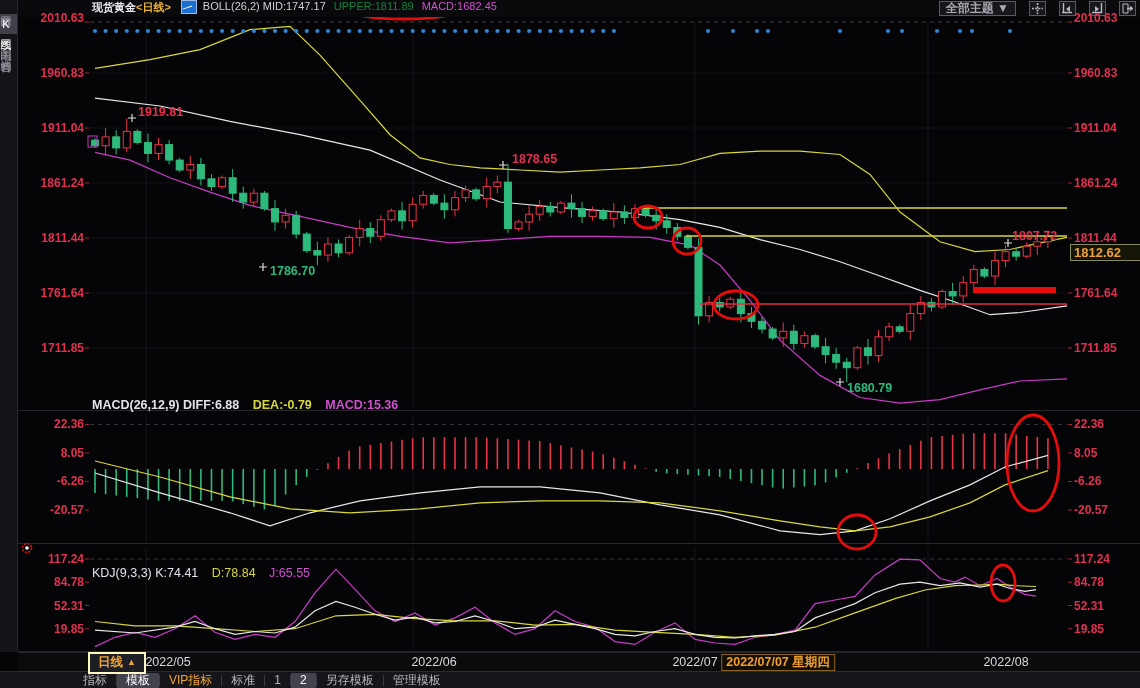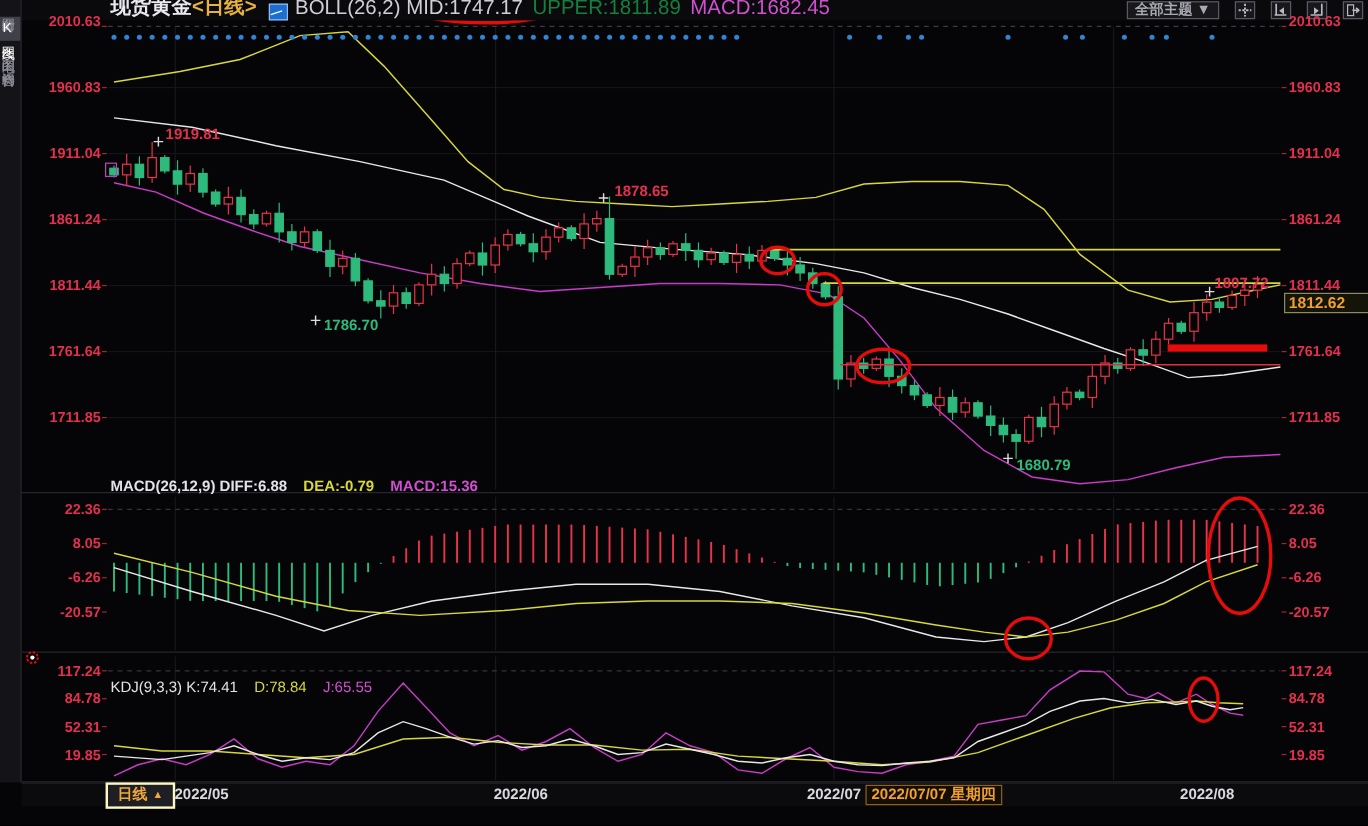--- a/index.html
+++ b/index.html
@@ -1,21 +1,21 @@
 <!DOCTYPE html>
 <html><head>
 <meta charset="utf-8">
 <style>
   html,body{margin:0;padding:0;background:#000;}
   #app{position:relative;width:1140px;height:688px;background:#050507;overflow:hidden;
        font-family:"Liberation Sans","DejaVu Sans",sans-serif;-webkit-font-smoothing:antialiased;}
   #chart-svg{position:absolute;left:0;top:0;}
   
   #top-bar{position:absolute;left:18px;top:0;width:1122px;height:17px;background:#0a0a0d;
-           display:flex;align-items:flex-end;font-size:17px;white-space:nowrap;}
+           display:flex;align-items:flex-start;font-size:11px;white-space:nowrap;}
   #top-bar .sym{color:#e9e9ee;font-weight:bold;margin-left:74px;}
   #top-bar .period{color:#e8b33c;font-weight:bold;}
   #top-bar .chart-ico{display:inline-block;width:14px;height:12px;background:#1a6fd0;border:1px solid #9db9e6;
            margin:0 6px 0 10px;position:relative;}
   #top-bar .chart-ico:after{content:"";position:absolute;left:1px;top:6px;width:10px;height:4px;
            border-top:1.5px solid #fff;transform:rotate(-18deg);}
   #top-bar .boll{color:#cfcfd6;}
   #top-bar .upper{color:#15803d;margin-left:8px;}
   #top-bar .lower{color:#d050d0;margin-left:8px;}
   #theme-area{position:absolute;right:4px;top:1px;display:flex;align-items:center;gap:13px;font-weight:bold;}
@@ -38,21 +38,21 @@
   
   .pl{position:absolute;font-size:12px;font-weight:600;color:#e23050;line-height:14px;}
   .pl.left{width:62px;text-align:right;}
   .ann{position:absolute;font-size:12.5px;font-weight:bold;white-space:nowrap;z-index:4;}
   #cur-price{position:absolute;left:1070px;top:244px;width:66px;height:15px;border:1px solid #8a8a64;
              background:#151408;color:#f0a030;font-size:13px;font-weight:bold;line-height:15px;
              padding-left:3px;z-index:6;}
   
   #time-axis{position:absolute;left:18px;top:652px;width:1122px;height:19px;background:#0b0b0d;
              border-top:1px solid #26262c;}
-  .t-label{position:absolute;top:2px;transform:translateX(-50%);color:#d9d9de;font-size:12.5px;font-weight:bold;}
+  .t-label{position:absolute;top:2px;transform:translateX(-50%);color:#d9d9de;font-size:12.5px;font-weight:normal;}
   #crosshair-date{position:absolute;top:1px;transform:translateX(-50%);color:#f0a030;font-size:12.5px;
              font-weight:bold;border:1px solid #8a6420;background:#140e02;padding:0 4px;line-height:15px;}
   #period-btn{position:absolute;left:88px;top:652px;height:18px;background:#1e1e25;border:2px solid #fef9c3;
              color:#f0a83a;font-size:12.5px;font-weight:bold;line-height:16px;padding:0 8px;z-index:6;}
   #period-btn .arr{font-size:9px;position:relative;top:-1px;margin-left:4px;}
   
   #bottom-bar{position:absolute;left:0;top:671px;width:1140px;height:17px;background:#15151a;
               border-top:1px solid #2a2a32;display:flex;align-items:center;font-size:12px;color:#b4b4bc;}
   #bottom-bar .tb-item{padding:0 9px;height:15px;line-height:15px;cursor:default;}
   #bottom-bar .tb-item.active{background:#43434e;color:#fff;}
@@ -560,20 +560,38 @@
       <div class="t-label" style="left: 150px;">2022/05</div>
       <div class="t-label" style="left: 416px;">2022/06</div>
       <div class="t-label" style="left: 677px; text-align: right;">2022/07</div>
       <div class="t-label" style="left: 988px;">2022/08</div>
       <div id="crosshair-date" style="left: 760px;">2022/07/07 星期四</div>
     </div>
   <div id="period-btn">
     <span>日线</span><span class="arr">▲</span>
   </div>
 
+  <div id="bottom-bar">
+      <div class="lead"></div>
+      <div class="tb-item">指标</div>
+      <div class="sep"></div>
+      <div class="tb-item active">模板</div>
+      <div class="sep"></div>
+      <div class="tb-item vip">VIP指标</div>
+      <div class="sep"></div>
+      <div class="tb-item">标准</div>
+      <div class="sep"></div>
+      <div class="tb-item">1</div>
+      <div class="sep"></div>
+      <div class="tb-item active">2</div>
+      <div class="sep"></div>
+      <div class="tb-item">另存模板</div>
+      <div class="sep"></div>
+      <div class="tb-item">管理模板</div>
+    </div>
 <div class="pl left" style="left: 22px; top: 11px;">2010.63</div>
     <div class="pl " style="left: 1074px; top: 11px;">2010.63</div>
     <div class="pl left" style="left: 22px; top: 66px;">1960.83</div>
     <div class="pl " style="left: 1074px; top: 66px;">1960.83</div>
     <div class="pl left" style="left: 22px; top: 121px;">1911.04</div>
     <div class="pl " style="left: 1074px; top: 121px;">1911.04</div>
     <div class="pl left" style="left: 22px; top: 176px;">1861.24</div>
     <div class="pl " style="left: 1074px; top: 176px;">1861.24</div>
     <div class="pl left" style="left: 22px; top: 231px;">1811.44</div>
     <div class="pl " style="left: 1074px; top: 231px;">1811.44</div>

